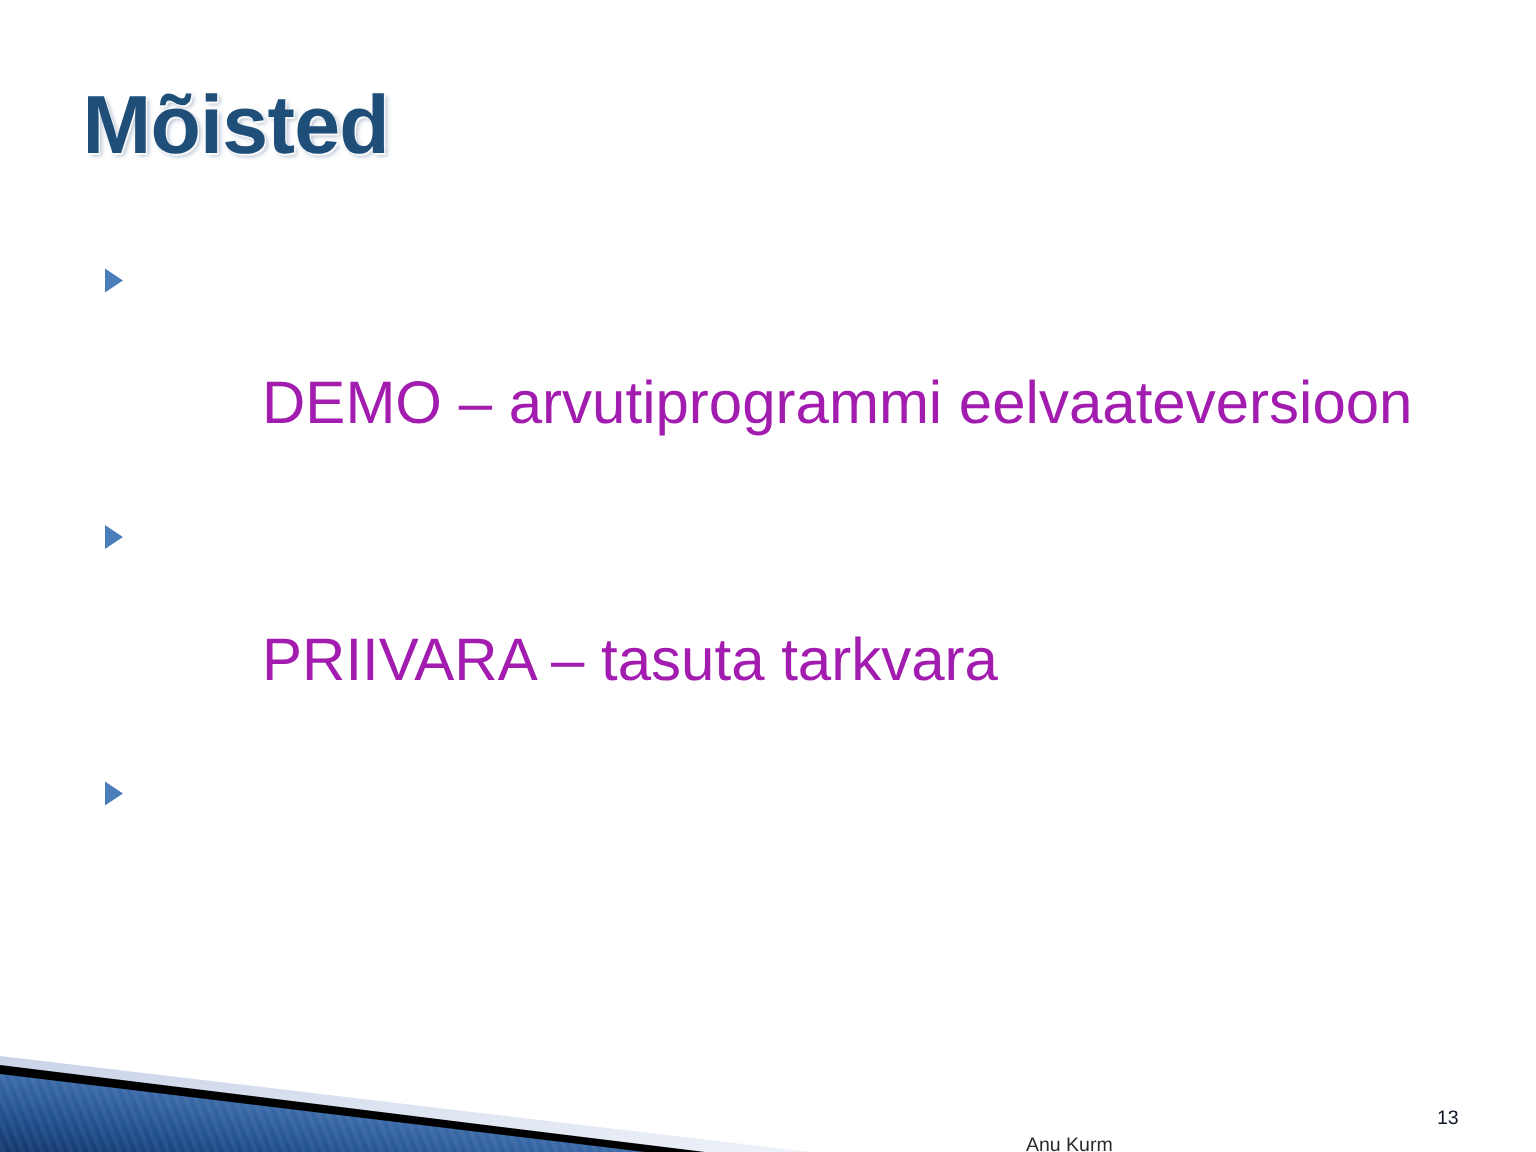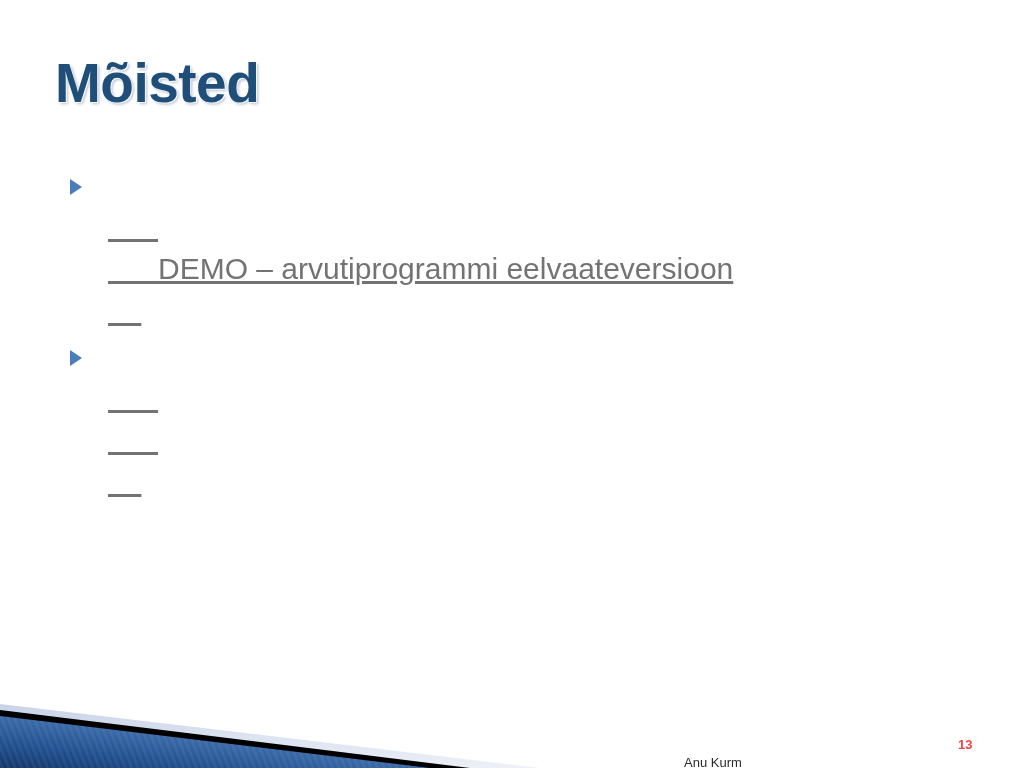--- a/index.html
+++ b/index.html
@@ -49,25 +49,24 @@
     width: 930px;
     list-style: none;
     margin: 0;
     padding: 0;
   }
   .bullet-row {
     position: relative;
     padding-left: 48px;
     margin: 0 0 3px 0;
     font-family: "Liberation Sans", sans-serif;
-    font-size: 30px;
+    font-size: 40px;
     line-height: 42px;
-    color: #737373;
+    color: #a21caf;
     white-space: pre-wrap;
-    text-decoration: underline;
   }
   .bullet-marker {
     position: absolute;
     left: 10px;
     top: 15px;
     width: 0;
     height: 0;
     border-top: 8px solid transparent;
     border-bottom: 8px solid transparent;
     border-left: 12px solid #4A7EBB;
@@ -98,40 +97,43 @@
     font-size: 13px;
     color: #2b2b2b;
     white-space: nowrap;
   }
   .footer-pagenum {
     position: absolute;
     left: 958px;
     top: 737px;
     font-family: "Liberation Sans", sans-serif;
     font-size: 13px;
-    color: #ef4444;
+    color: #0f172a;
     white-space: nowrap;
-    font-weight: bold;
   }
 </style>
 </head>
 <body>
 
 <div class="slide">
 
   <div class="slide-title">Mõisted</div>
 
   <ul class="body-list">
 
     <li class="bullet-row">
       <span class="bullet-marker"></span>
       <span>DEMO – arvutiprogrammi eelvaateversioon</span>
     </li>
 
 
+    <li class="bullet-row">
+      <span class="bullet-marker"></span>
+      <span>PRIIVARA – tasuta tarkvara</span>
+    </li>
 
     <li class="bullet-row">
       <span class="bullet-marker"></span>
       
     </li>
 
   </ul>
 
   <div class="corner-art">
     <svg viewBox="0 0 560 130" preserveAspectRatio="none">

